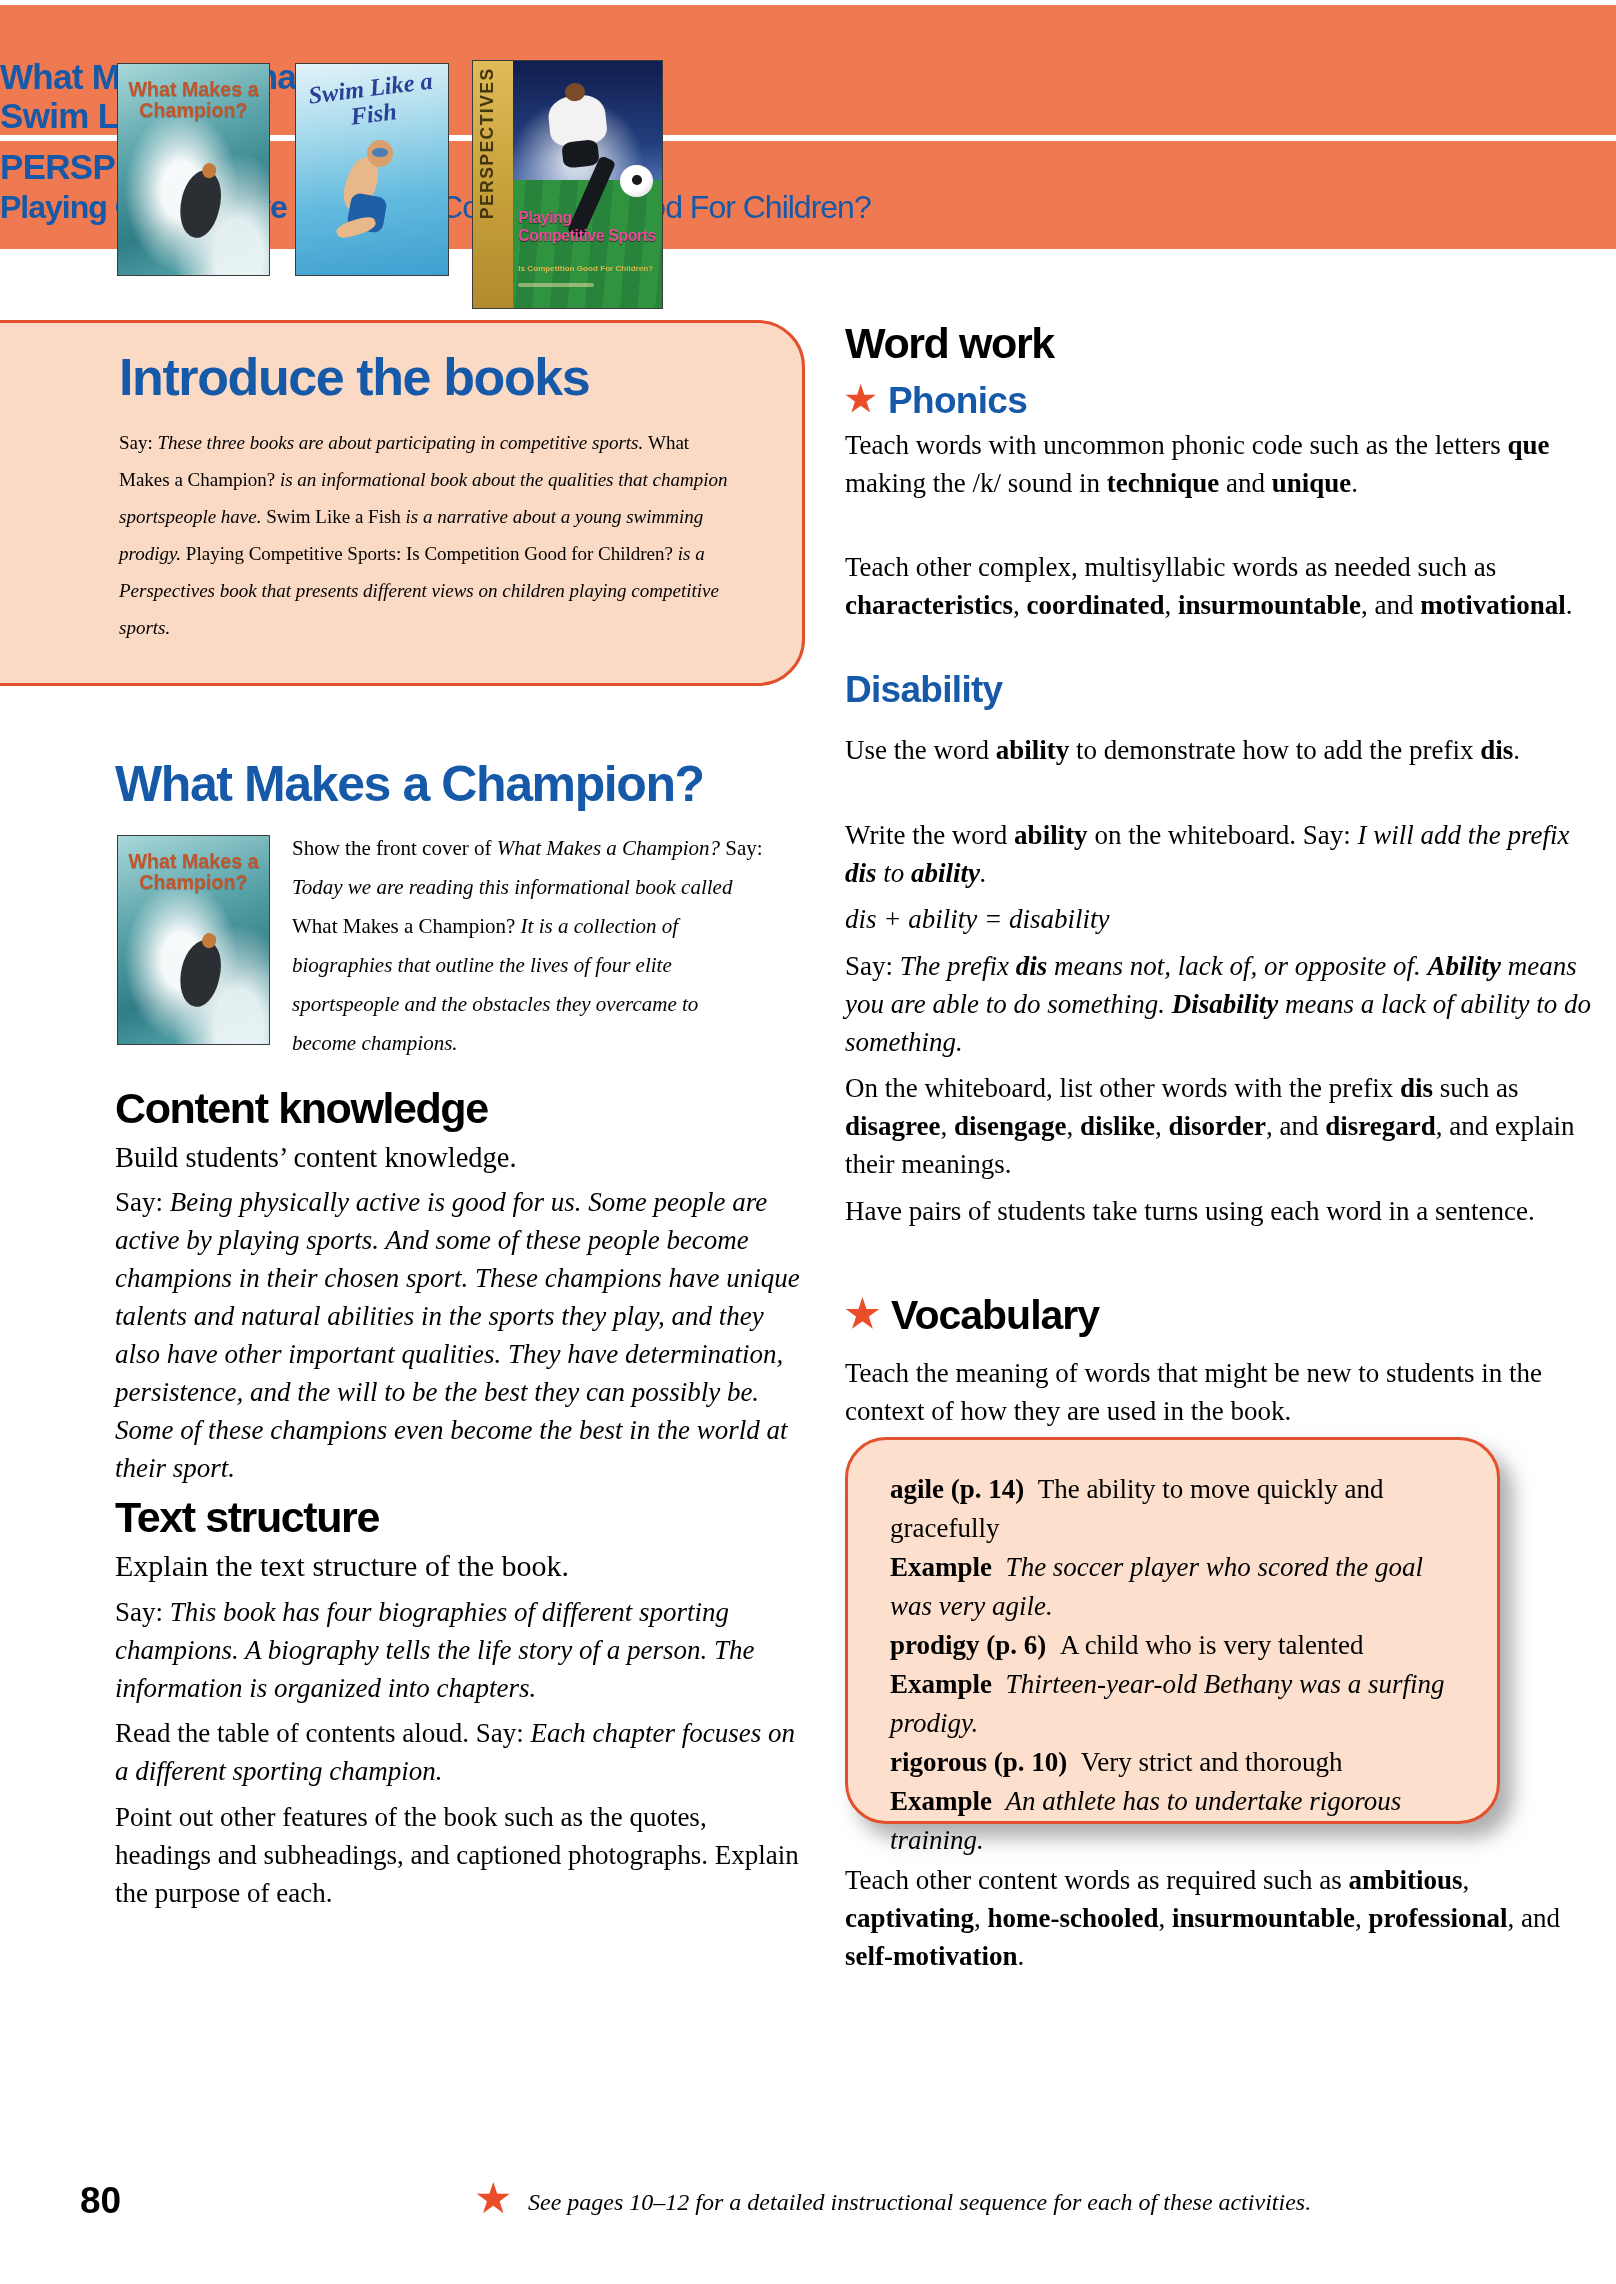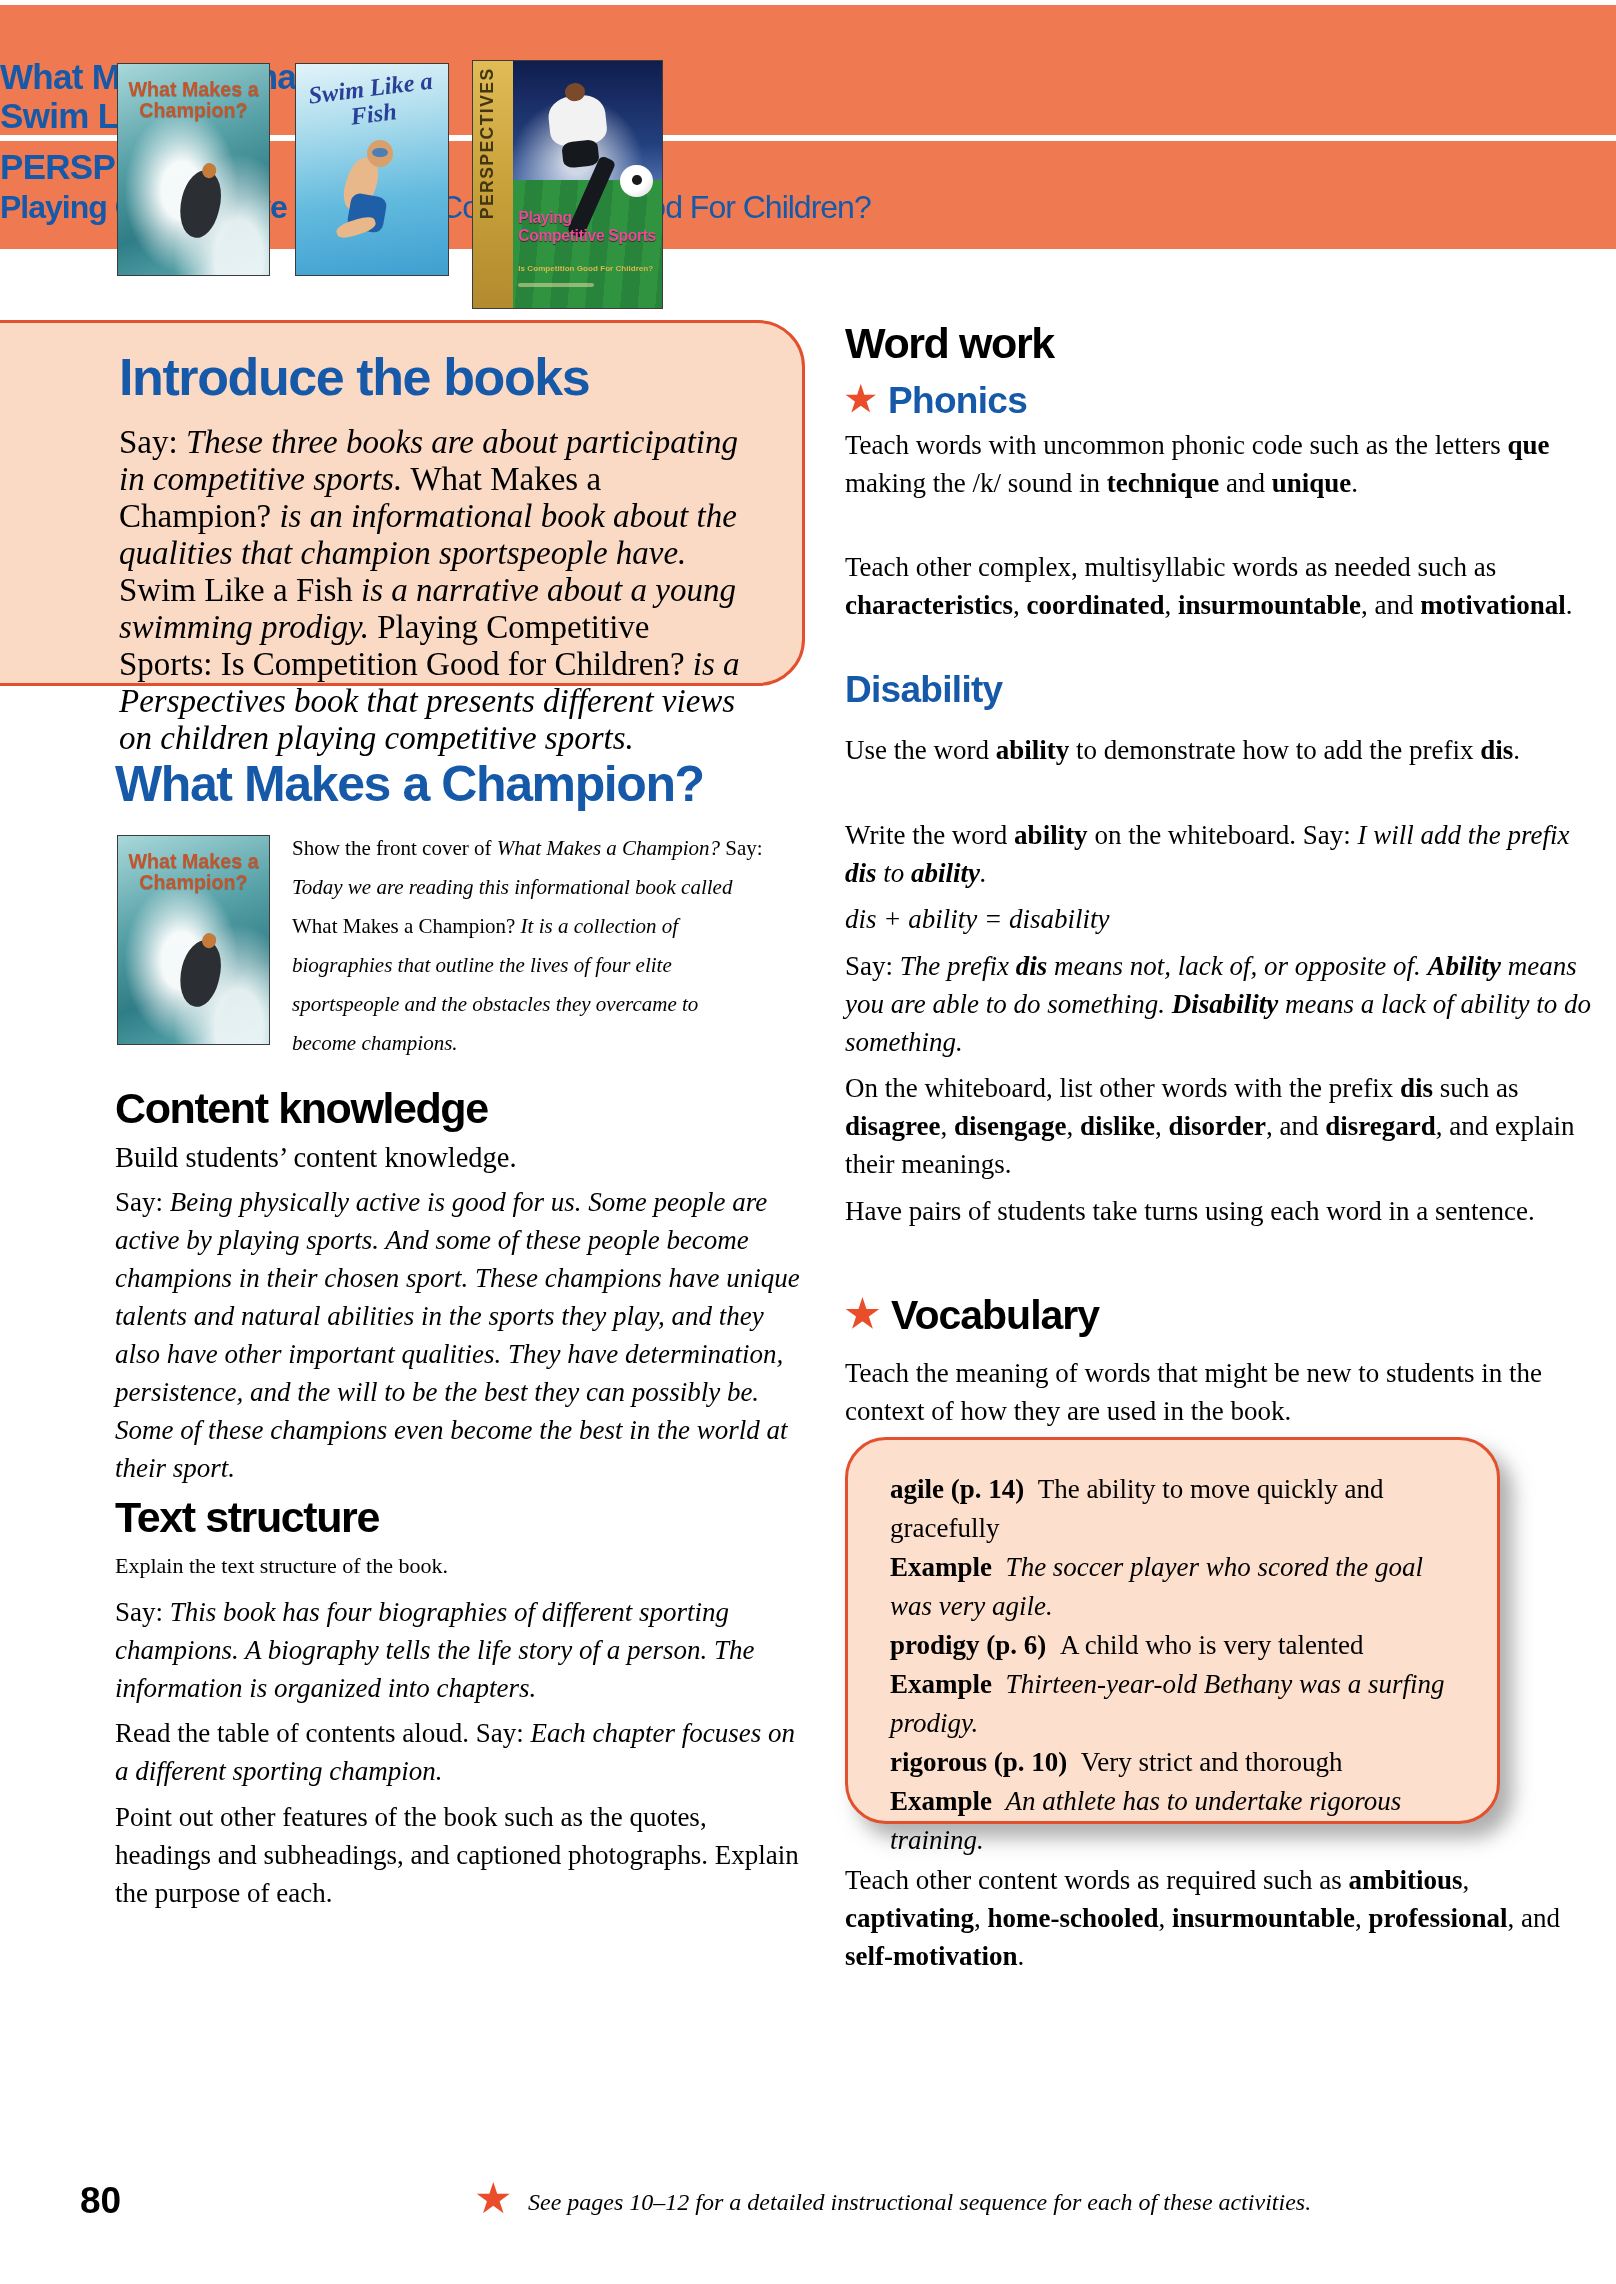--- a/index.html
+++ b/index.html
@@ -80,21 +80,21 @@
     font-family:"Liberation Sans",sans-serif;font-weight:700;font-size:8.1px;color:#d9b84a;}
   .c3-credit{position:absolute;left:24%;top:90%;width:40%;height:3.4px;background:rgba(230,220,160,.55);
     border-radius:2px;}
 
   
   .intro-box{position:absolute;left:-47px;top:320px;width:852px;height:366px;box-sizing:border-box;
     background:#FBDAC5;border:3.4px solid #E2502D;border-radius:0 47px 47px 0;
     padding:24.4px 68px 0 163px;}
   .intro-box h2{margin:0 0 16.3px 0;font-family:"Liberation Sans",sans-serif;font-weight:700;
     font-size:52px;letter-spacing:-1.4px;color:#1659A8;}
-  .intro-body{font-size:33px;line-height:37px;width:621px;}
+  .intro-body{font-size:19px;line-height:37px;width:621px;}
 
   .vocab-box{position:absolute;left:845px;top:1437px;width:655px;height:387px;box-sizing:border-box;
     background:#FCDFCC;border:3.4px solid #E2502D;border-radius:41px;
     box-shadow:12.2px 13.6px 19px rgba(110,110,110,.55);
     padding:30px 34px 0 42px;font-size:27px;line-height:39px;}
   .vocab-box p{margin:0;}
   .term{font-weight:700;padding-right:13.6px;}
 
   
   .abs{position:absolute;}
@@ -111,21 +111,21 @@
   .rb{font-weight:700;}
   .ri{font-style:italic;}
 
   
   .wmc-h{left:115px;top:755px;}
   .wmc-body{left:292px;top:829px;width:475px;font-size:21px;line-height:39px;}
   .ck-h{left:115px;top:1084px;}
   .ck-p1{left:115px;top:1139px;width:685px;font-size:28.5px;}
   .ck-p2{left:115px;top:1183px;width:685px;}
   .ts-h{left:115px;top:1493px;}
-  .ts-p1{left:115px;top:1547px;width:685px;font-size:22px;}
+  .ts-p1{left:115px;top:1547px;width:685px;font-size:30px;}
   .ts-p2{left:115px;top:1593px;width:685px;}
   .ts-p3{left:115px;top:1714px;width:685px;}
   .ts-p4{left:115px;top:1798px;width:685px;}
 
   
   .ww-h{left:845px;top:319px;}
   .ph-h{left:845px;top:380px;}
   .ph-p1{left:845px;top:426px;width:746px;}
   .ph-p2{left:845px;top:548px;width:746px;}
   .mo-h{left:845px;top:669px;}

